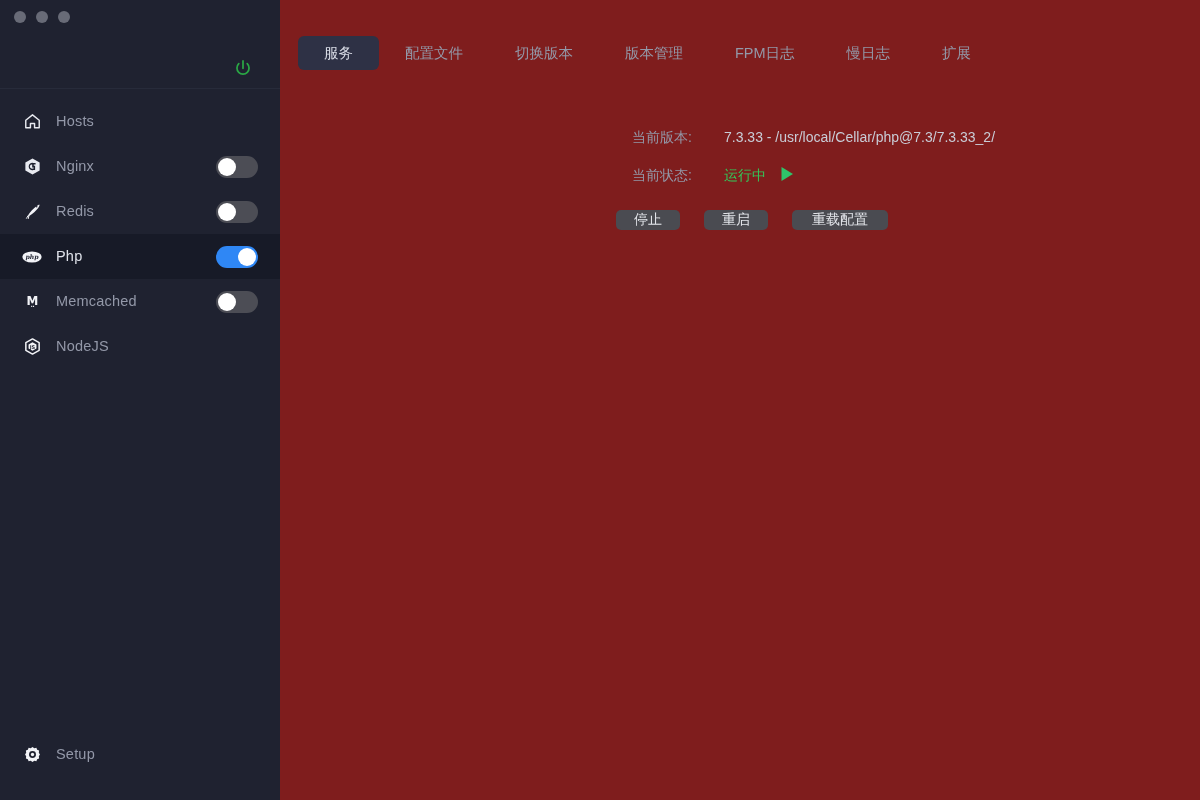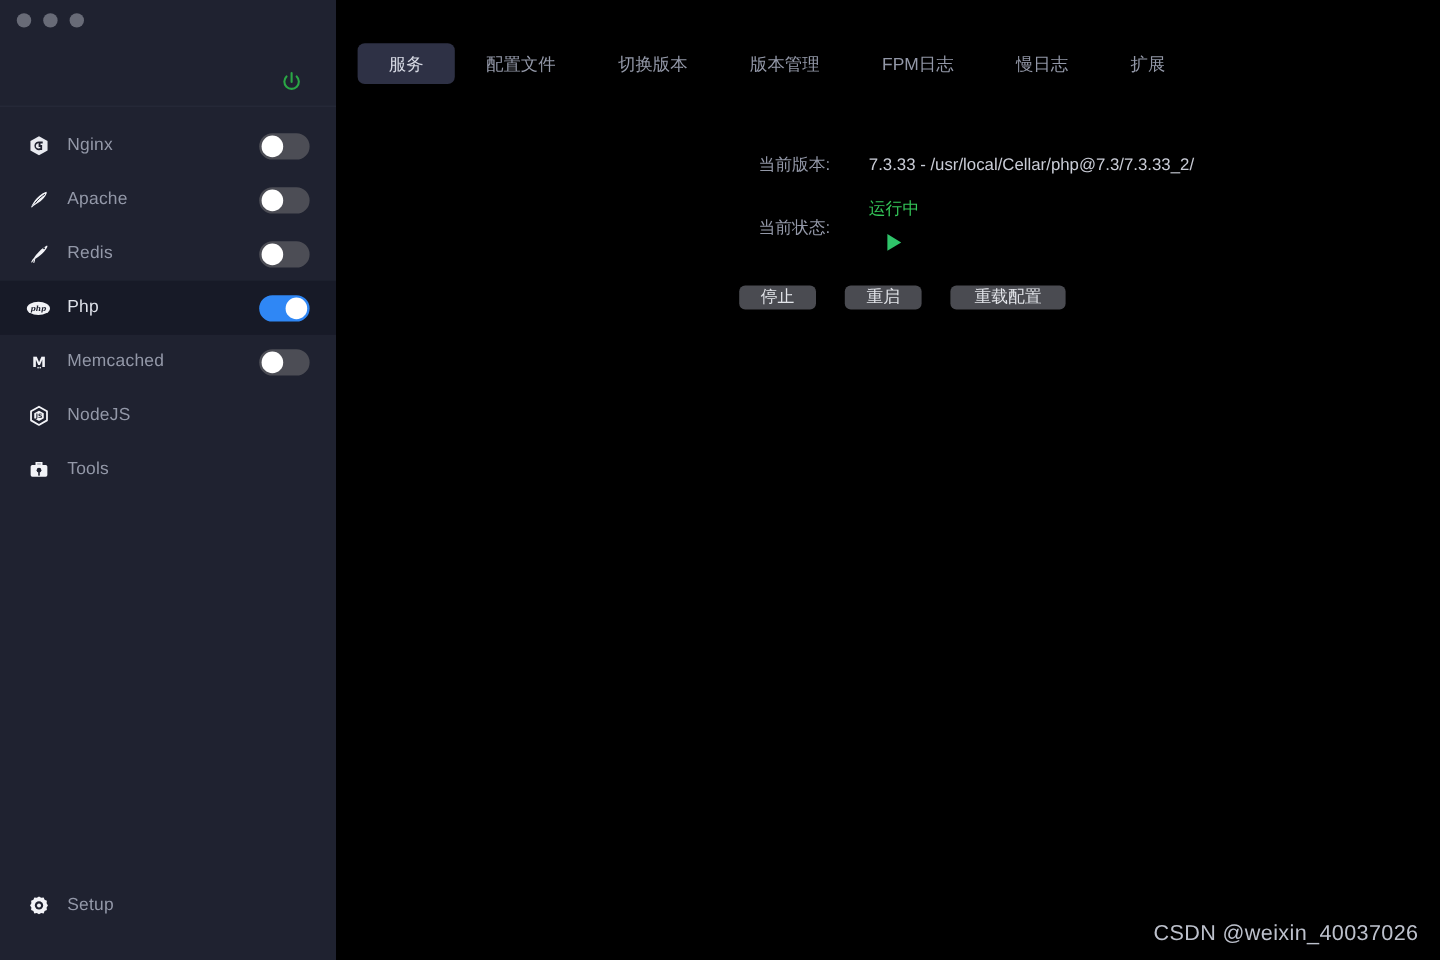--- a/index.html
+++ b/index.html
@@ -56,42 +56,42 @@
     width:18px; height:18px; border-radius:50%; background:#ffffff;
     transition:none;
   }
   .toggle.on { background:#2f87f5; }
   .toggle.on .knob { left:22px; }
 
   #sidebar-footer { flex:0 0 auto; padding-bottom:24px; }
   #sidebar-footer .nav-item { height:44px; }
 
   
-  #main { flex:1 1 auto; height:800px; background:#000000; position:relative; }
+  #main { flex:1 1 auto; height:800px; background:#7f1d1d; position:relative; }
 
   #tabbar {
     display:flex; align-items:center;
     padding:28px 0 0 18px; height:78px;
   }
   .tab {
     height:34px; padding:0 26px; border-radius:6px;
     display:flex; align-items:center; justify-content:center;
     font-size:14.5px; color:#9398a8; cursor:pointer;
     white-space:nowrap;
   }
   .tab.active { background:#2e3145; color:#d7dae4; }
 
   #panel { padding:52px 0 0 336px; }
   .info-row { display:flex; align-items:center; margin-bottom:22px; }
   .info-label {
     width:92px; flex:0 0 92px;
     font-size:14px; color:#9398a8; line-height:1;margin-left:16px;
   }
   .info-value { font-size:14px; color:#c9ccd6; line-height:1; }
-  .info-value.status { color:#34c759; display:flex; align-items:center; gap:14px;flex-direction:column; }
+  .info-value.status { color:#34c759; display:flex; align-items:center; gap:14px; }
   .play-icon { display:block; }
 
   #btn-row { display:flex; gap:24px; margin-top:26px; }
   .action-btn {
     height:20px; padding:0 18px; border:none; border-radius:5px;
     background:#4a4b51; color:#e3e5ea; font-size:14px;
     font-family:"Liberation Sans","DejaVu Sans",sans-serif;
     cursor:pointer; display:flex; align-items:center; justify-content:center;
   }
   .action-btn.wide { padding:10px 20px; }
@@ -120,50 +120,43 @@
           <path d="M12 3.2 L12 11.2"></path>
           <path d="M7.4 6.2 A6.6 6.6 0 1 0 16.6 6.2"></path>
         </svg>
       </div>
     </div>
 
     <div id="sidebar-divider"></div>
 
     <div id="nav">
 
+      <div class="nav-item">
+        <span class="nav-icon">
+          <svg width="19" height="19" viewBox="0 0 24 24" fill="none" stroke="#e8eaf0" stroke-width="1.8" stroke-linejoin="round" stroke-linecap="round">
+            <path d="M3.5 10.5 L12 3.6 L20.5 10.5 V20 H14.6 V14.6 H9.4 V20 H3.5 Z"></path>
+          </svg>
+        </span>
+        <span class="nav-label">Hosts</span>
+      </div>
 
       <div class="nav-item">
         <span class="nav-icon">
           <svg width="19" height="19" viewBox="0 0 24 24">
             <path d="M12 2 L21 7 V17 L12 22 L3 17 V7 Z" fill="#e8eaf0"></path>
             <path d="M12.6 7.6 H15.9 V9.6 H13.6 V11.2 H15.3 V16.4 H13.1 A4.6 4.6 0 1 1 13.1 7.6 Z
                      M12.4 9.6 A2.7 2.7 0 1 0 12.4 14.6 H13.4 V13.2 H11.6 V9.6 Z" fill="#1f2230"></path>
           </svg>
         </span>
         <span class="nav-label">Nginx</span>
         <span class="toggle">
             <span class="knob"></span>
           </span>
       </div>
 
-      <div class="nav-item">
-        <span class="nav-icon">
-          <svg width="19" height="19" viewBox="0 0 24 24">
-            <path d="M19.6 3.6 C15 5.2 9.8 9.6 6.4 14.6 C5 16.6 4.2 18.5 3.8 20.3
-                     C5.6 19 7.8 17.4 10.4 15.7 C15 12.8 18.6 9 19.9 5.6
-                     C20.3 4.6 20.2 3.9 19.6 3.6 Z" fill="#f2f3f7"></path>
-            <path d="M18.3 6.2 C14.8 8.3 10.6 12 7.6 15.9" stroke="#1f2230" stroke-width="1" fill="none"></path>
-            <path d="M6.4 16.6 C5.6 17.6 5 18.6 4.6 19.6" stroke="#c9ccd6" stroke-width="1.3" fill="none"></path>
-          </svg>
-        </span>
-        <span class="nav-label">Apache</span>
-        <span class="toggle">
-            <span class="knob"></span>
-          </span>
-      </div>
 
       <div class="nav-item">
         <span class="nav-icon">
           <svg width="19" height="19" viewBox="0 0 24 24">
             <path d="M20.4 3.2 C16.6 5 11.8 9.4 8.6 13.6 C7 15.8 5.8 17.8 5.2 19.4
                      C6.8 18.4 8.8 17 11 15.4 C15.6 12.2 19.2 8 20.6 5
                      C21 4 20.9 3.4 20.4 3.2 Z" fill="#f2f3f7"></path>
             <circle cx="17.3" cy="6.1" r="1" fill="#1f2230"></circle>
             <path d="M6.2 17.6 L4.4 20.6 M7.4 18 L6.6 21" stroke="#f2f3f7" stroke-width="1.2" stroke-linecap="round"></path>
           </svg>
@@ -206,31 +199,20 @@
         <span class="nav-icon">
           <svg width="19" height="19" viewBox="0 0 24 24">
             <path d="M12 2.4 L20.4 7.2 V16.8 L12 21.6 L3.6 16.8 V7.2 Z" fill="none" stroke="#f2f3f7" stroke-width="1.9" stroke-linejoin="round"></path>
             <path d="M12 6.6 L17 9.4 V14.6 L12 17.4 L7 14.6 V9.4 Z" fill="#f2f3f7"></path>
             <text x="12" y="14.6" text-anchor="middle" font-family="DejaVu Sans, sans-serif" font-weight="bold" font-size="6.4" fill="#1f2230">JS</text>
           </svg>
         </span>
         <span class="nav-label">NodeJS</span>
       </div>
 
-      <div class="nav-item">
-        <span class="nav-icon">
-          <svg width="19" height="19" viewBox="0 0 24 24">
-            <path d="M9.2 4.6 H14.8 V7 H9.2 Z" fill="none" stroke="#f2f3f7" stroke-width="1.8"></path>
-            <rect x="3.2" y="7" width="17.6" height="12.4" rx="1.8" fill="#f2f3f7"></rect>
-            <circle cx="12" cy="12.4" r="2.5" fill="#1f2230"></circle>
-            <path d="M12 14.4 L12 17.6" stroke="#1f2230" stroke-width="1.7" stroke-linecap="round"></path>
-          </svg>
-        </span>
-        <span class="nav-label">Tools</span>
-      </div>
 
     </div>
 
     <div id="sidebar-footer">
       <div class="nav-item">
         <span class="nav-icon">
           <svg width="19" height="19" viewBox="0 0 24 24">
             <path d="M12 2.6 L14.3 4 L16.9 3.6 L17.9 6 L20.3 7.1 L20 9.7 L21.4 12 L20 14.3
                      L20.3 16.9 L17.9 18 L16.9 20.4 L14.3 20 L12 21.4 L9.7 20 L7.1 20.4
                      L6.1 18 L3.7 16.9 L4 14.3 L2.6 12 L4 9.7 L3.7 7.1 L6.1 6 L7.1 3.6
@@ -277,17 +259,16 @@
       </div>
 
       <div id="btn-row">
         <button class="action-btn">停止</button>
         <button class="action-btn">重启</button>
         <button class="action-btn wide">重载配置</button>
       </div>
 
     </div>
 
-    <div id="watermark">CSDN @weixin_40037026</div>
 
   </div>
 
 </div>
 
 </body></html>

